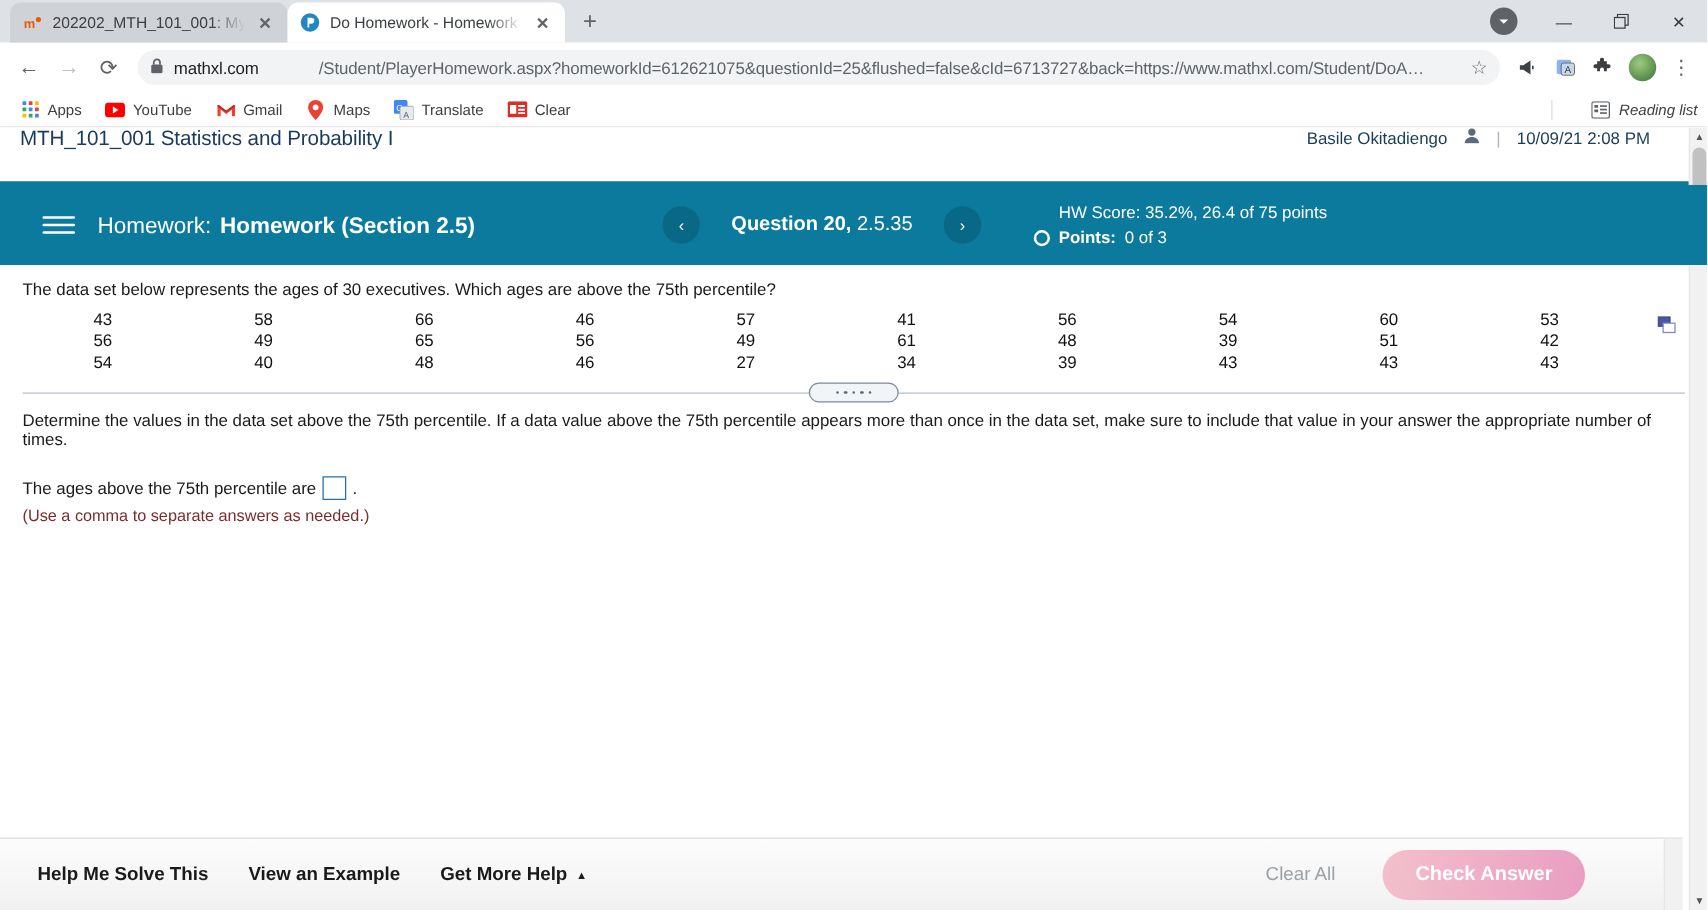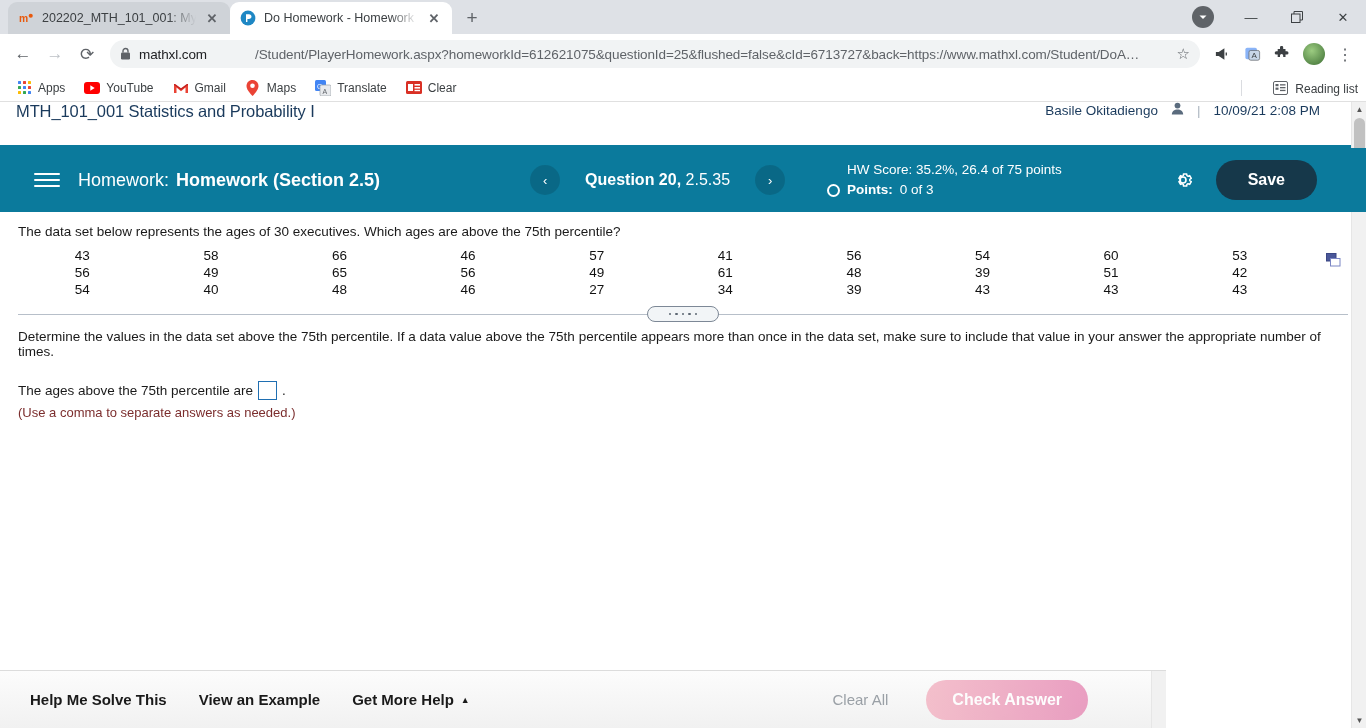--- a/index.html
+++ b/index.html
@@ -57,21 +57,21 @@
   .star { font-size: 15px; color: #5f6368; }
   .ext { width: 28px; height: 28px; display:flex; align-items:center; justify-content:center; font-size:14px;}
   .avatar-btn { width: 22px; height: 22px; border-radius: 50%;
      background: radial-gradient(circle at 40% 35%, #9ccc81, #4b7c3f 85%); margin: 0 5px;}
   .kebab { width: 26px; display:flex; align-items:center; justify-content:center; color:#5f6368; font-size: 16px; letter-spacing:0;}
 
   .bookmarks { height: 28px; background: #fff; display: flex; align-items: center; padding: 0 8px; gap: 3px;
                border-bottom: 1px solid #e0e0e0; position: relative;}
   .bm { display: flex; align-items: center; gap: 6px; padding: 3px 8px; border-radius: 4px; font-size: 12px; color: #3c4043; }
   .bm-ico { width: 16px; height: 16px; display: flex; align-items: center; justify-content: center; }
-  .reading-list { position: absolute; right: 8px; display:flex; align-items:flex-end; gap:7px; font-size:12px; color:#3c4043; }
+  .reading-list { position: absolute; right: 8px; display:flex; align-items:center; gap:7px; font-size:12px; color:#3c4043;font-style:italic; }
   .rl-sep { position:absolute; right: 124px; width:1px; height:16px; background:#dadce0; }
 
   
   .grid-ico { display: grid; grid-template-columns: repeat(3, 3px); grid-template-rows: repeat(3, 3px); gap: 2px; }
   .grid-ico i { display:block; width:3px; height:3px; border-radius:0.5px; }
 
   
   .page { position: relative; height: 626px; background: #fff; overflow: hidden; }
   .page-scroll-track { position: absolute; right: 0; top: 0; width: 15px; height: 626px; background: #f1f1f1; border-left:1px solid #e6e6e6;}
   .scroll-up, .scroll-down { position:absolute; left:0; width:15px; height:15px; display:flex; align-items:center; justify-content:center; color:#555; font-size:8px;}
@@ -135,21 +135,21 @@
   .instr { font-size: 13.5px; color: #1a1a1a; margin-bottom: 22px; }
   .answer-row { display: flex; align-items: center; gap: 0; font-size: 13.5px; color: #1a1a1a; }
   .ans-input {
     width: 19px; height: 19px; border: 1.5px solid #1f6fb2; background: #fff;
     margin: 0 5px; display: inline-block; vertical-align: middle;
   }
   .hint { font-size: 13px; color: #7b2d2d; margin-top: 5px;}
 
   
   .footer {
-    position: absolute; left: 0; bottom: 0; width: 1166px; height: 58px;
+    position: absolute; left: 0; bottom: 0; width: 1346px; height: 58px;
     background: linear-gradient(to bottom, #fcfcfc, #f1f1f1);
     border-top: 1px solid #dcdcdc; display: flex; align-items: center; padding: 0 30px;
   }
   .footer-links { display: flex; align-items: center; gap: 32px; }
   .flink { font-size: 15px; font-weight: bold; color: #1a1a1a; cursor: pointer; display: flex; align-items: center; gap: 7px;}
   .caret-up { font-size: 9px; }
   .footer-right { margin-left: auto; display: flex; align-items: center; gap: 38px; padding-right: 48px;}
   .clear-all { font-size: 15px; color: #9aa0a6; cursor: pointer; }
   .check-btn {
     background: linear-gradient(to right, #f3b6c4, #e78fb8);
@@ -363,29 +363,20 @@
 
       <div class="score-block">
         <div class="score-line"><b>HW Score:</b> <span>35.2%, 26.4 of 75 points</span></div>
         <div class="points-line">
           <span class="circle-o"></span>
           <b>Points:</b>
           <span>0 of 3</span>
         </div>
       </div>
 
-      <div class="nav-right">
-        <span class="gear">
-          <svg width="22" height="22" viewBox="0 0 22 22">
-              <path d="M11 7.2a3.8 3.8 0 100 7.6 3.8 3.8 0 000-7.6zm0 6a2.2 2.2 0 110-4.4 2.2 2.2 0 010 4.4z" fill="#fff"></path>
-              <path d="M19.3 12.6l-1.5-.9a7 7 0 000-1.4l1.5-.9-1.6-2.8-1.6.7a7 7 0 00-1.2-.7l-.2-1.7h-3.2l-.2 1.7c-.4.2-.8.4-1.2.7l-1.6-.7-1.6 2.8 1.5.9a7 7 0 000 1.4l-1.5.9 1.6 2.8 1.6-.7c.4.3.8.5 1.2.7l.2 1.7h3.2l.2-1.7c.4-.2.8-.4 1.2-.7l1.6.7 1.6-2.8z" fill="none" stroke="#fff" stroke-width="1.5" stroke-linejoin="round"></path>
-            </svg>
-        </span>
-        <button class="save-btn">Save</button>
-      </div>
     </div>
 
     <div class="qbody">
       <div class="qprompt">The data set below represents the ages of 30 executives. Which ages are above the 75th percentile?</div>
 
       <div class="data-grid" id="data-grid">
         <span class="copy-ico">
           <svg width="16" height="15" viewBox="0 0 16 15">
               <rect x="0.5" y="0.5" width="9.5" height="7.5" fill="#4a5799" stroke="#3b4785"></rect>
               <rect x="4.5" y="5.5" width="9.5" height="7.5" fill="#ffffff" stroke="#7b86c4"></rect>

